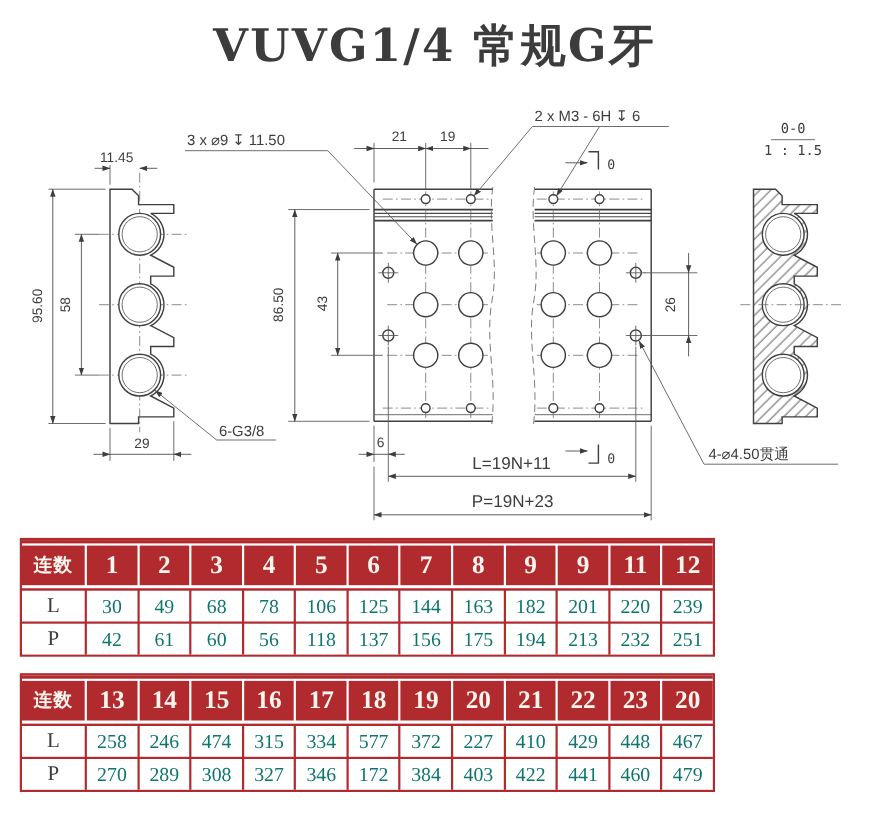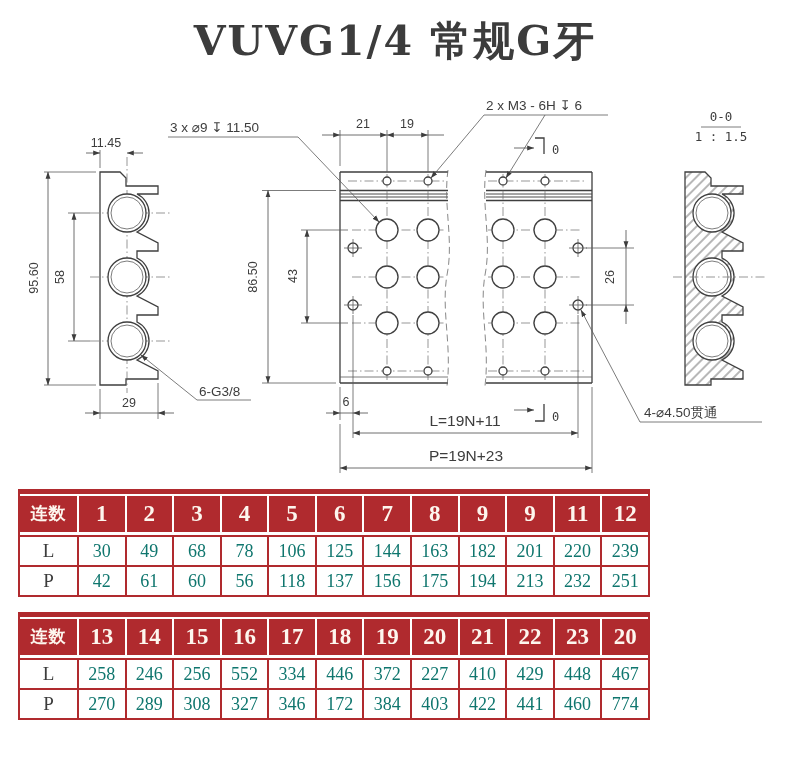--- a/index.html
+++ b/index.html
@@ -316,40 +316,40 @@
           <div class="hc">20</div>
           <div class="hc">21</div>
           <div class="hc">22</div>
           <div class="hc">23</div>
           <div class="hc">20</div>
         </div>
       <div class="tg tg-body">
           <div class="bc label">L</div>
           <div class="bc">258</div>
           <div class="bc">246</div>
-          <div class="bc">256</div>
-          <div class="bc">552</div>
+          <div class="bc">474</div>
+          <div class="bc">315</div>
           <div class="bc">334</div>
-          <div class="bc">446</div>
+          <div class="bc">577</div>
           <div class="bc">372</div>
           <div class="bc">227</div>
           <div class="bc">410</div>
           <div class="bc">429</div>
           <div class="bc">448</div>
           <div class="bc">467</div>
           <div class="bc label">P</div>
           <div class="bc">270</div>
           <div class="bc">289</div>
           <div class="bc">308</div>
           <div class="bc">327</div>
           <div class="bc">346</div>
           <div class="bc">172</div>
           <div class="bc">384</div>
           <div class="bc">403</div>
           <div class="bc">422</div>
           <div class="bc">441</div>
           <div class="bc">460</div>
-          <div class="bc">774</div>
+          <div class="bc">479</div>
         </div>
     </div>
   </div>
 
 </div>
 
 </body></html>

